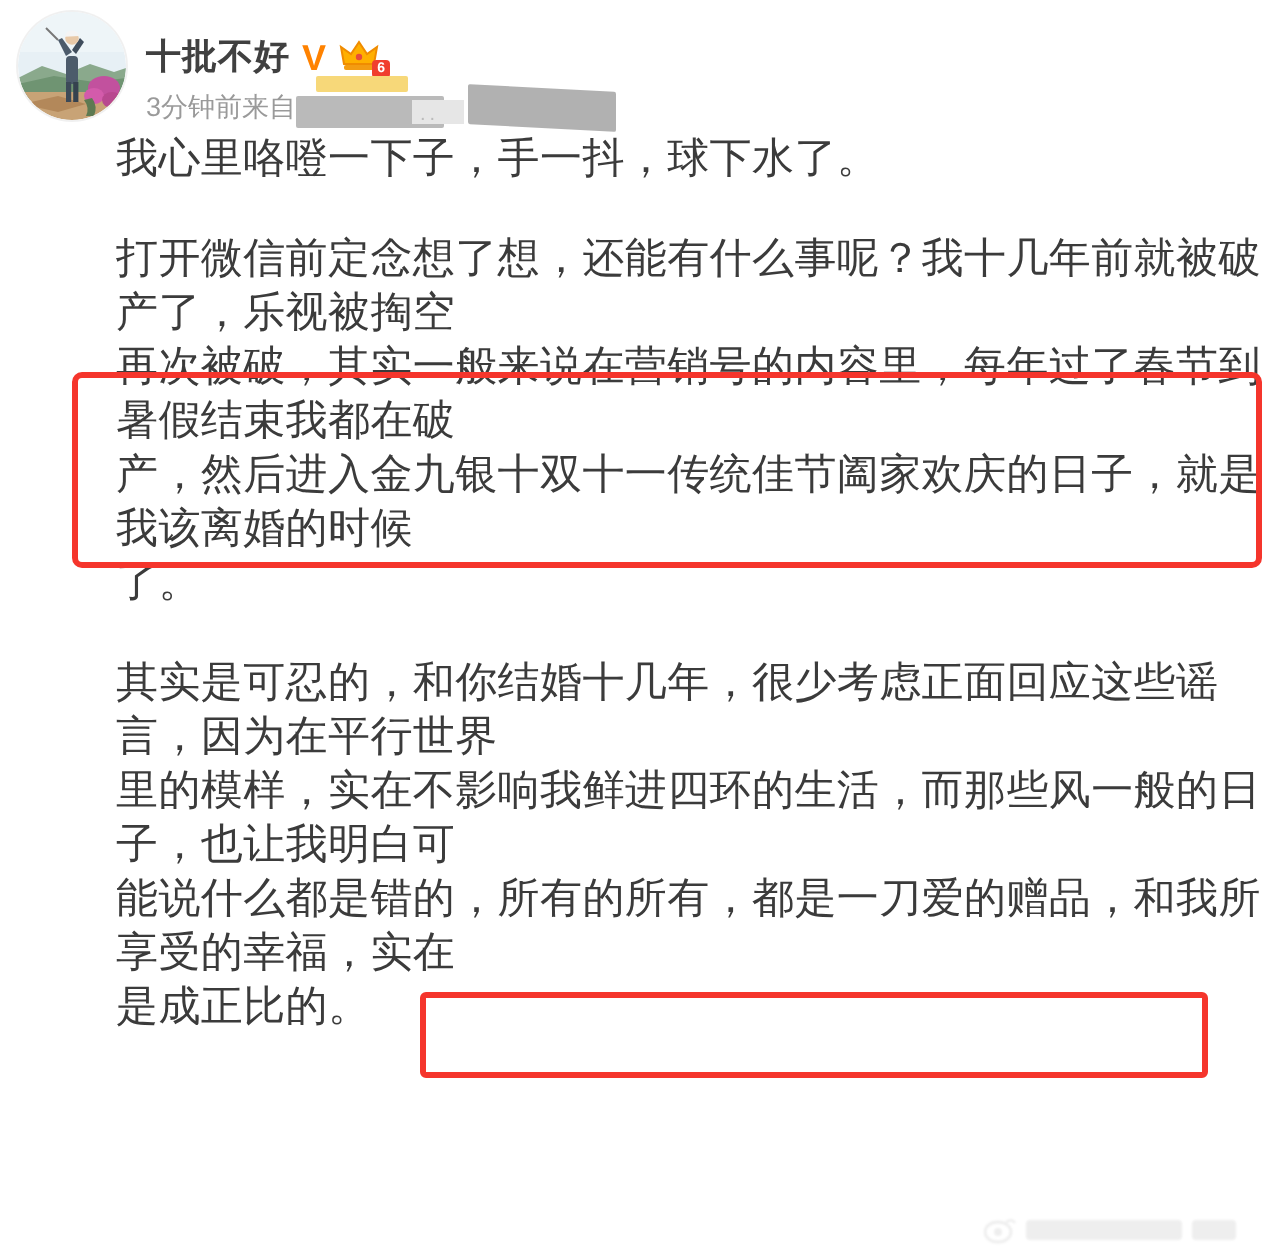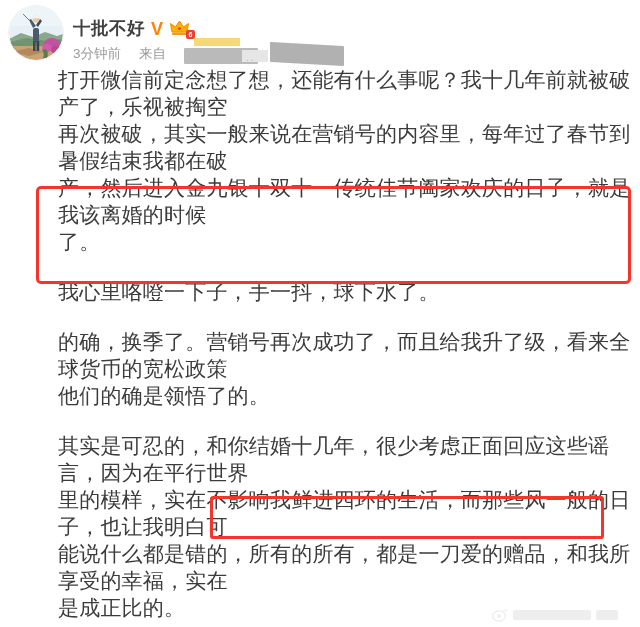--- a/index.html
+++ b/index.html
@@ -27,21 +27,21 @@
   }
   .vip-wrap{position:relative;width:22px;height:18px;}
   .vip-wrap svg{display:block;}
   .vip-level{
     position:absolute;right:-4px;bottom:-2px;width:9px;height:9px;background:#f03e2e;
     color:#fff;font-size:7px;font-weight:bold;line-height:9px;text-align:center;
     border-radius:2px;
   }
   .meta-row{
     position:absolute;left:73px;top:43px;display:flex;align-items:center;
-    font-size:13.5px;color:#9a9a9a;gap:18px;
+    font-size:13.5px;color:#9a9a9a;gap:0;
   }
   .redact{position:relative;width:160px;height:22px;}
   .redact .r1{position:absolute;left:0;top:5px;width:74px;height:16px;background:#aeaeae;opacity:.85;border-radius:1px;}
   .redact .r2{position:absolute;left:58px;top:7px;width:26px;height:12px;background:#e6e6e6;}
   .redact .r3{position:absolute;left:86px;top:1px;width:74px;height:20px;background:#a8a8a8;opacity:.9;transform:skewY(3deg);border-radius:1px;}
   .redact .ry{position:absolute;left:10px;top:-5px;width:46px;height:8px;background:#f7d879;border-radius:1px;}
   .redact .dots{position:absolute;left:62px;top:9px;font-size:10px;color:#bbb;letter-spacing:2px;}
 
   
   .content{
@@ -118,27 +118,25 @@
     <span class="redact">
       <span class="ry"></span>
       <span class="r1"></span>
       <span class="r2"></span>
       <span class="dots">..</span>
       <span class="r3"></span>
     </span>
   </div>
 
   <div class="content">
+    <p>我心里咯噔一下子，手一抖，球下水了。</p>
     <p>打开微信前定念想了想，还能有什么事呢？我十几年前就被破产了，乐视被掏空
 再次被破，其实一般来说在营销号的内容里，每年过了春节到暑假结束我都在破
 产，然后进入金九银十双十一传统佳节阖家欢庆的日子，就是我该离婚的时候
 了。</p>
-    <p>我心里咯噔一下子，手一抖，球下水了。</p>
-    <p>的确，换季了。营销号再次成功了，而且给我升了级，看来全球货币的宽松政策
-他们的确是领悟了的。</p>
     <p>其实是可忍的，和你结婚十几年，很少考虑正面回应这些谣言，因为在平行世界
 里的模样，实在不影响我鲜进四环的生活，而那些风一般的日子，也让我明白可
 能说什么都是错的，所有的所有，都是一刀爱的赠品，和我所享受的幸福，实在
 是成正比的。</p>
 
   </div>
 
   <div class="hl-box hl-1"></div>
   <div class="hl-box hl-2"></div>
 

